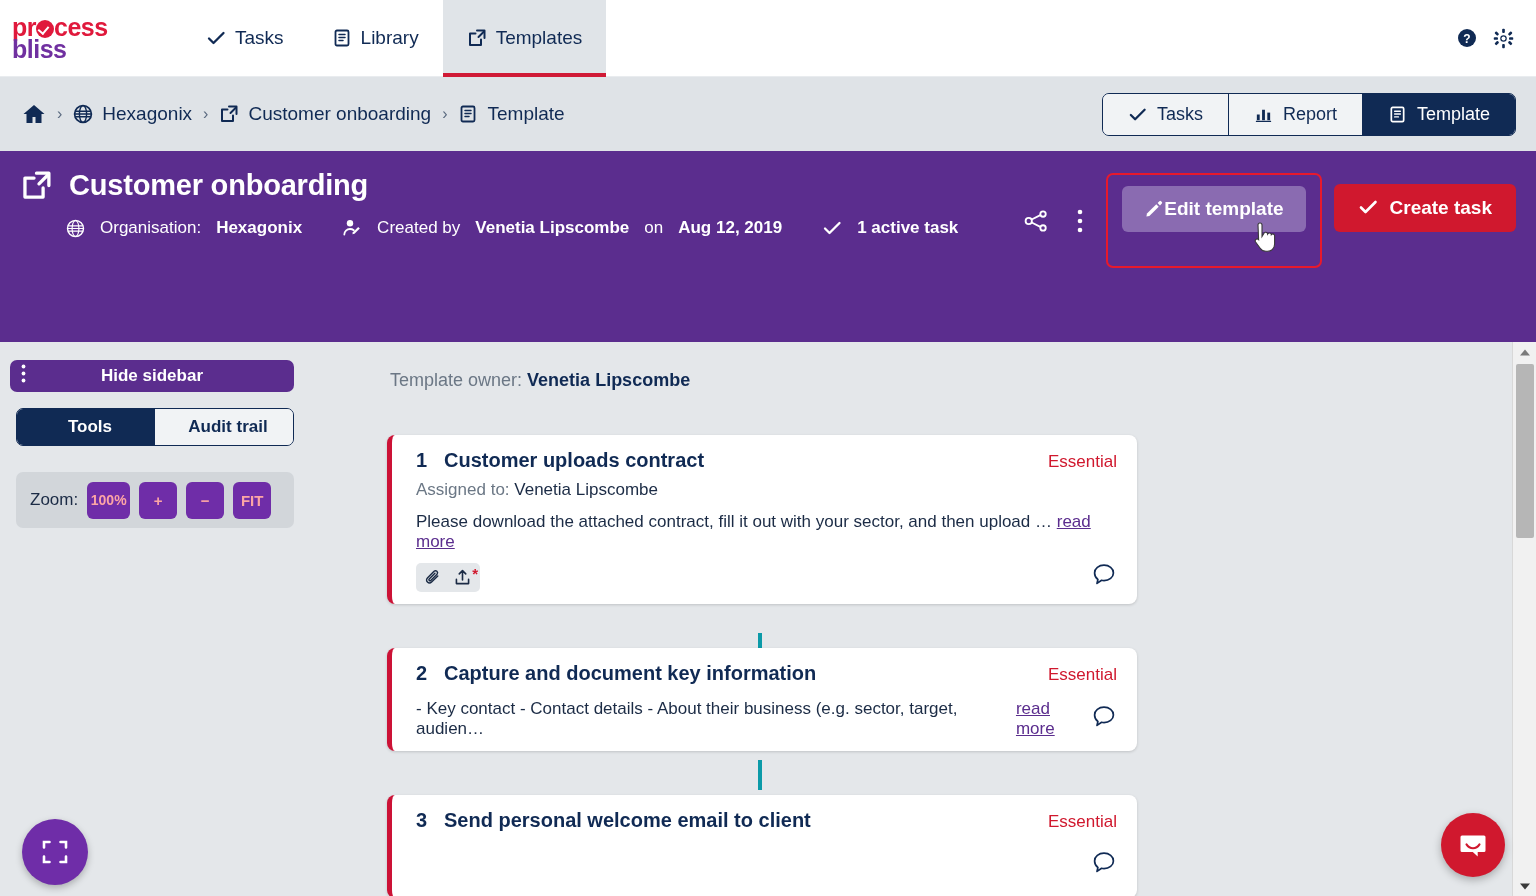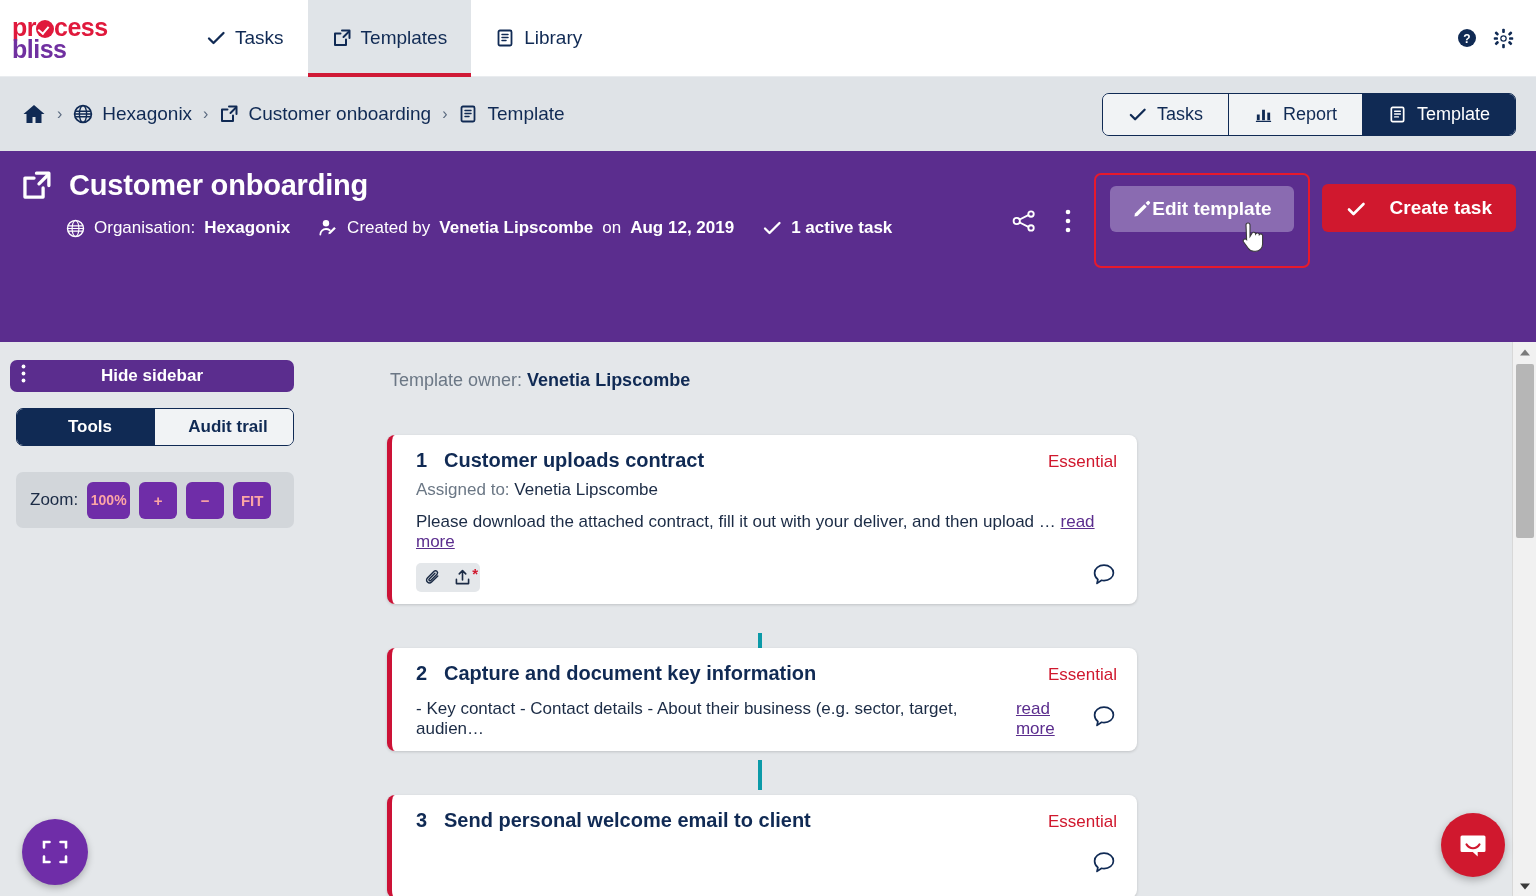--- a/index.html
+++ b/index.html
@@ -63,21 +63,21 @@
   .vtab.v-light{ background:#f1f3f5; }
   .vtab.active{ background:#102a54; color:#ffffff; }
 
   
   .phead{
     position:absolute; top:151px; left:0; width:1536px; height:191px;
     background:#5b2d8e; color:#fff; padding:18px 20px 0 20px;
   }
   .ptitle-row{ display:flex; align-items:center; gap:16px; }
   .ptitle{ font-size:29px; font-weight:700; letter-spacing:-0.2px; }
-  .pmeta{ display:flex; align-items:center; gap:9px; margin-top:16px; margin-left:46px; font-size:17px; flex-wrap:nowrap;}
+  .pmeta{ display:flex; align-items:center; gap:15px; margin-top:16px; margin-left:46px; font-size:17px; flex-wrap:nowrap;}
   .pmeta b{ font-weight:700; }
   .pmeta .gap{ display:inline-block; width:10px; }
   .pdesc{
     margin:26px 0 0 32px; width:1430px; font-size:17.5px; line-height:1.42;
   }
   .phead-actions{
     position:absolute; right:20px; top:22px; display:flex; align-items:center; gap:0;
   }
   .icon-btn{
     width:44px; height:44px; display:flex; align-items:center; justify-content:center;
@@ -88,21 +88,21 @@
     margin-left:4px; position:relative;
   }
   .btn-edit{
     background:#8a6bb1; color:#fff; border:none; border-radius:6px;
     padding:12px 22px; font-size:19px; font-weight:700; cursor:pointer;
     display:flex; align-items:center; gap:0; font-family:inherit;
   }
   .btn-create{
     background:#d0182e; color:#fff; border:none; border-radius:6px;
     padding:13px 24px; font-size:19px; font-weight:700; cursor:pointer;
-    display:flex; align-items:flex-end; gap:24px; font-family:inherit; margin-left:12px;
+    display:flex; align-items:flex-start; gap:12px; font-family:inherit; margin-left:12px;
     align-self:flex-start; margin-top:11px;
   }
   .cursor-hand{ position:absolute; left:146px; top:46px; width:26px; height:32px; }
 
   
   .body{ position:absolute; top:342px; left:0; width:1536px; height:554px; background:#e4e7ea; }
 
   .sidebar{ position:absolute; left:0; top:0; width:310px; height:554px; }
   .hide-sidebar{
     margin:18px 16px 0 10px; height:32px; background:#5b2d8e; color:#fff;
@@ -195,38 +195,38 @@
 
     <div class="navtabs">
       <div class="navtab">
         <span class="ic">
           <svg width="20" height="20" viewBox="0 0 20 20">
               <path d="M3 10.5l4.5 4.5L17.5 5" stroke="#102a54" stroke-width="2.3" fill="none" stroke-linecap="round" stroke-linejoin="round"></path>
             </svg>
         </span>
         <span>Tasks</span>
       </div>
+      <div class="navtab">
+        <span class="ic">
+          <svg width="20" height="20" viewBox="0 0 20 20">
+              <rect x="3.5" y="2.5" width="13" height="15" rx="1.4" stroke="#102a54" stroke-width="1.8" fill="none"></rect>
+              <path d="M7 6.5h6M7 9.5h6M7 12.5h4" stroke="#102a54" stroke-width="1.5" stroke-linecap="round"></path>
+            </svg>
+        </span>
+        <span>Library</span>
+      </div>
       <div class="navtab active">
         <span class="ic">
           <svg width="20" height="20" viewBox="0 0 20 20">
               <path d="M10 2.5h7.5V10" stroke="#102a54" stroke-width="2" fill="none" stroke-linecap="round" stroke-linejoin="round"></path>
               <path d="M17 3.5l-5.5 5.5" stroke="#102a54" stroke-width="2" fill="none" stroke-linecap="round"></path>
               <path d="M14 11.5V17H3V5.5h5.5" stroke="#102a54" stroke-width="2" fill="none" stroke-linecap="round" stroke-linejoin="round"></path>
             </svg>
         </span>
         <span>Templates</span>
-      </div>
-      <div class="navtab">
-        <span class="ic">
-          <svg width="20" height="20" viewBox="0 0 20 20">
-              <rect x="3.5" y="2.5" width="13" height="15" rx="1.4" stroke="#102a54" stroke-width="1.8" fill="none"></rect>
-              <path d="M7 6.5h6M7 9.5h6M7 12.5h4" stroke="#102a54" stroke-width="1.5" stroke-linecap="round"></path>
-            </svg>
-        </span>
-        <span>Library</span>
       </div>
     </div>
 
     <div class="nav-right">
       <span class="ic">
         <svg width="20" height="20" viewBox="0 0 20 20">
             <circle cx="10" cy="10" r="9" fill="#102a54"></circle>
             <text x="10" y="14.6" font-size="12" font-family="Liberation Sans, sans-serif" font-weight="bold" fill="#fff" text-anchor="middle">?</text>
           </svg>
       </span>
@@ -469,21 +469,21 @@
           <div class="card-hd">
             <span class="card-num">1</span>
             <span class="card-title">Customer uploads contract</span>
             <span class="card-flag">Essential</span>
           </div>
           <div class="assigned">
             <span>Assigned to:</span>
             <b>Venetia Lipscombe</b>
           </div>
           <div class="card-desc">
-            <span>Please download the attached contract, fill it out with your deliver, and then upload …</span>
+            <span>Please download the attached contract, fill it out with your sector, and then upload …</span>
             <span class="readmore">read more</span>
           </div>
           <div class="card-foot">
             <div class="iconpill">
               <span class="ic">
                 <svg width="19" height="19" viewBox="0 0 20 20">
                     <path d="M14.5 8.3L8 14.8a3.1 3.1 0 01-4.4-4.4l7-7a2.2 2.2 0 013.1 3.1l-6.6 6.6a1.1 1.1 0 01-1.6-1.6l6-6" stroke="#1b2b45" stroke-width="1.5" fill="none" stroke-linecap="round" stroke-linejoin="round"></path>
                   </svg>
               </span>
               <span class="ic" style="position:relative;">

